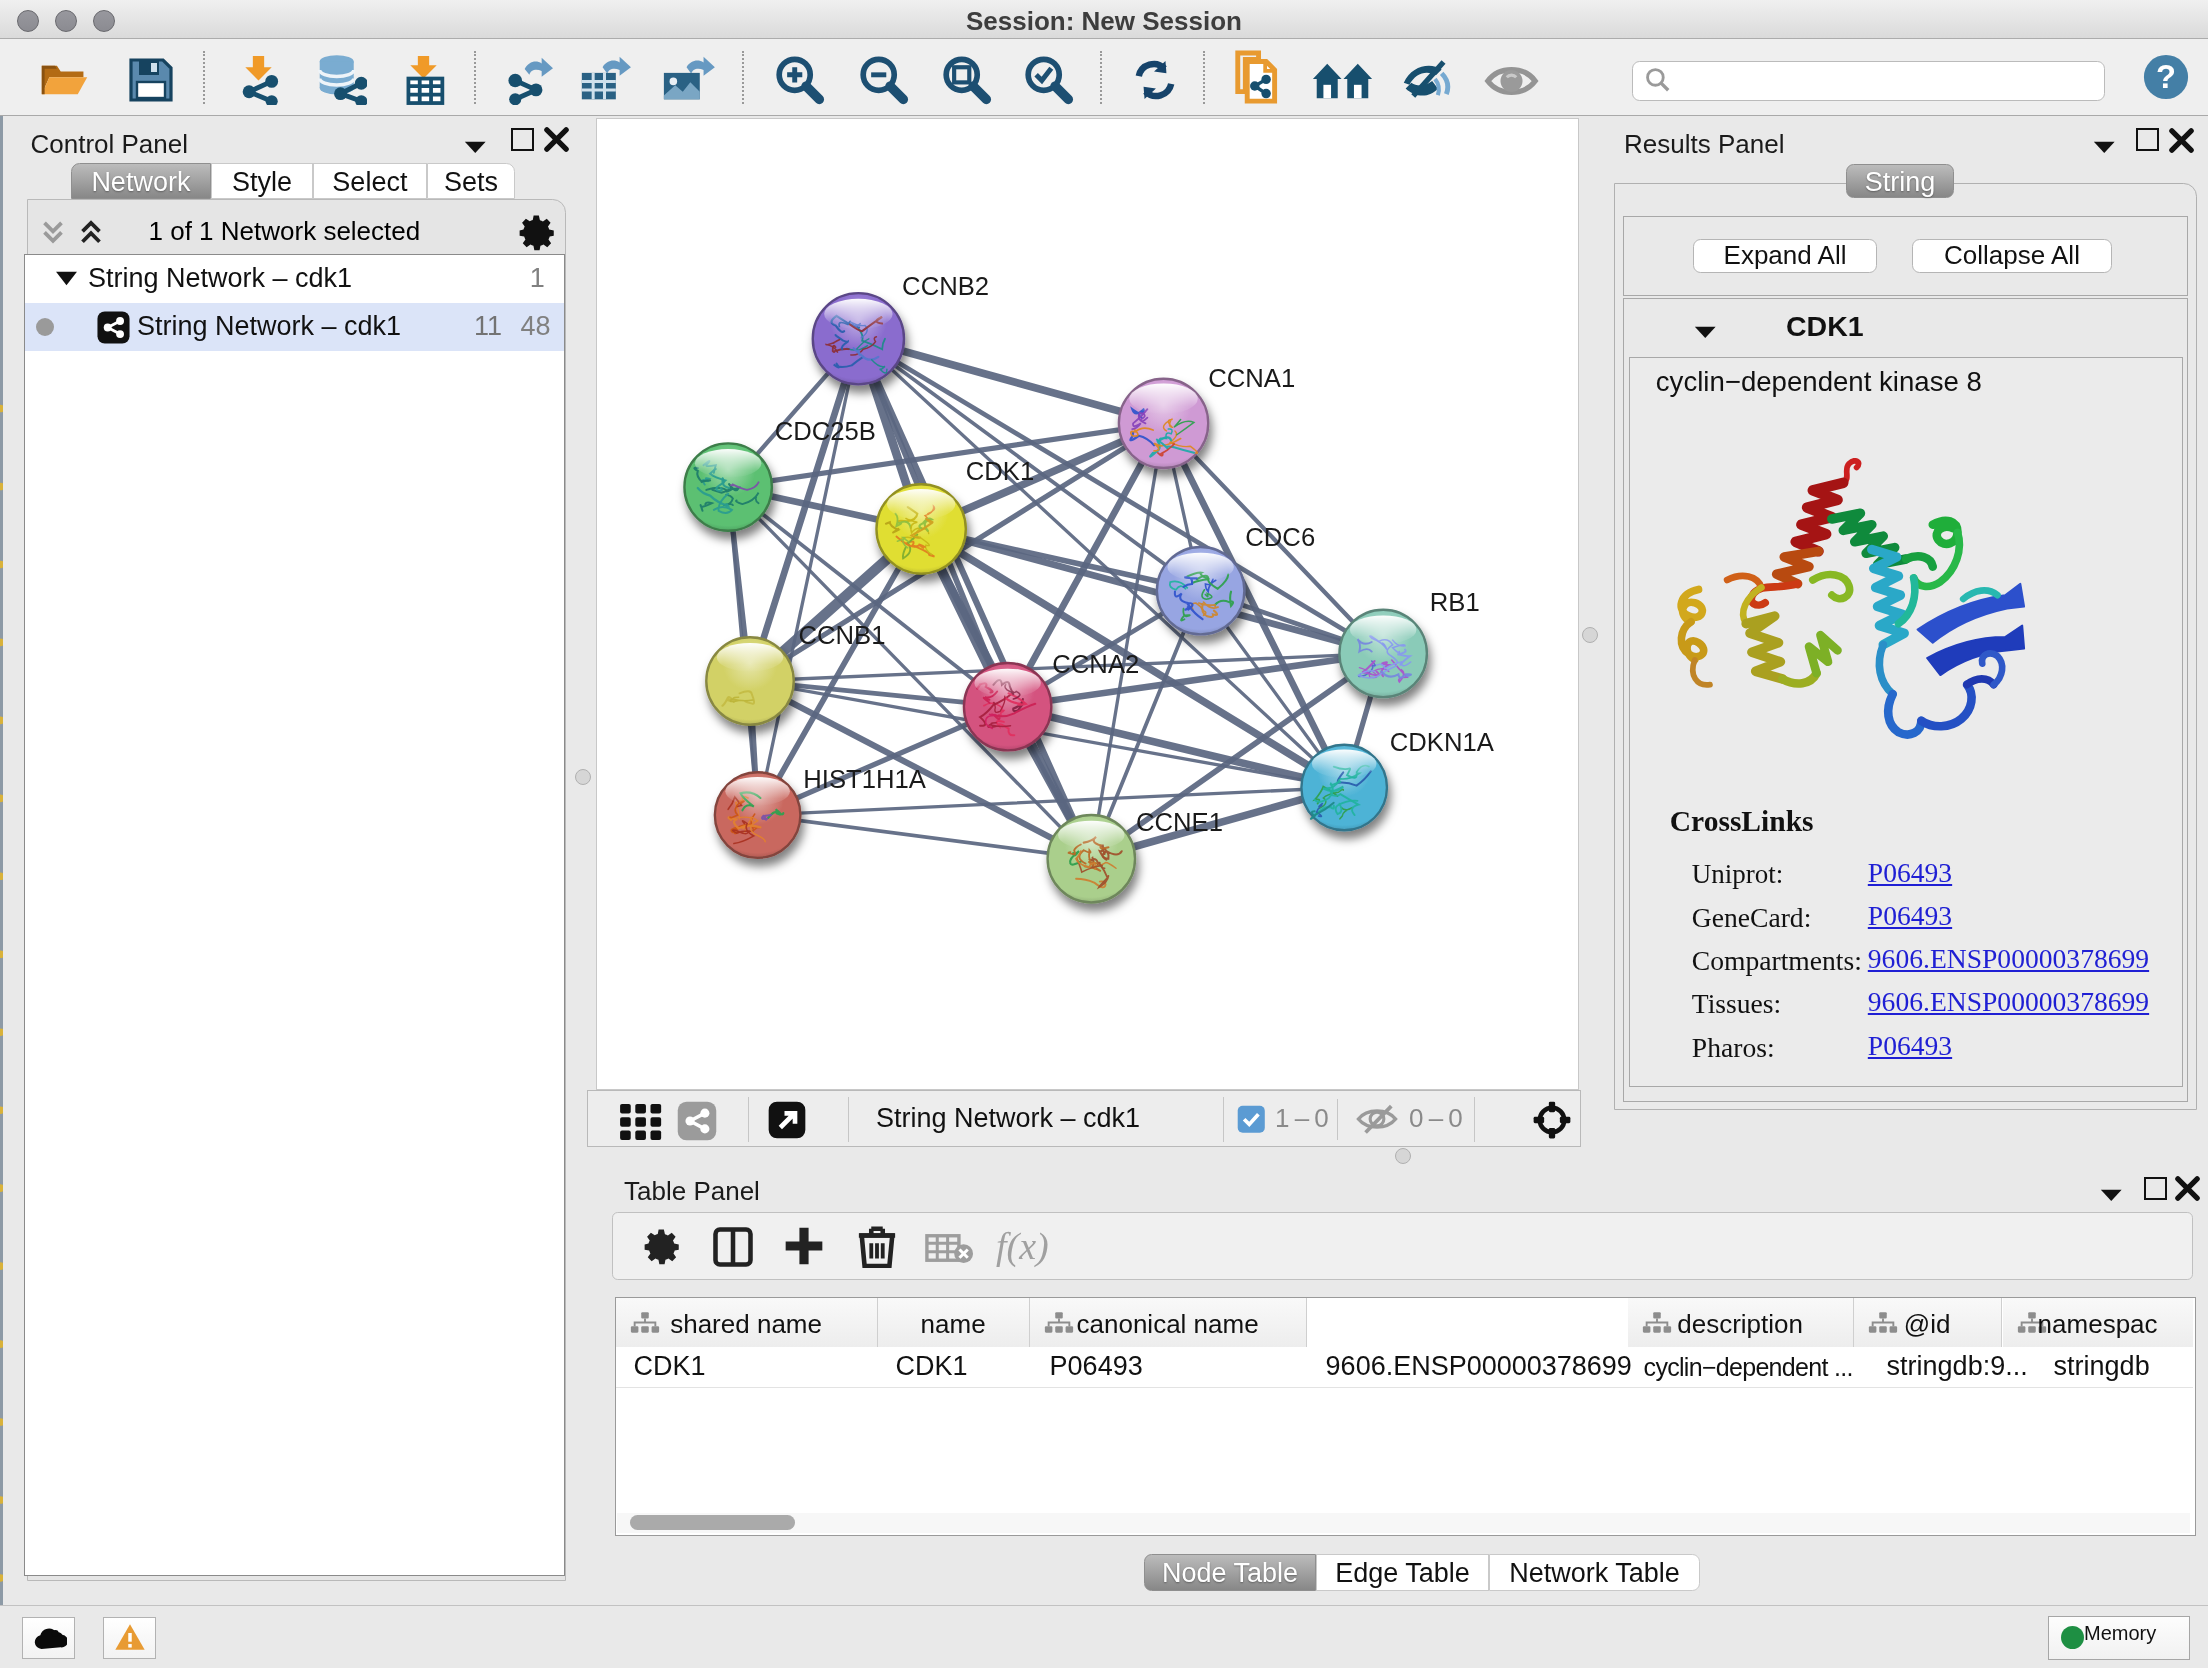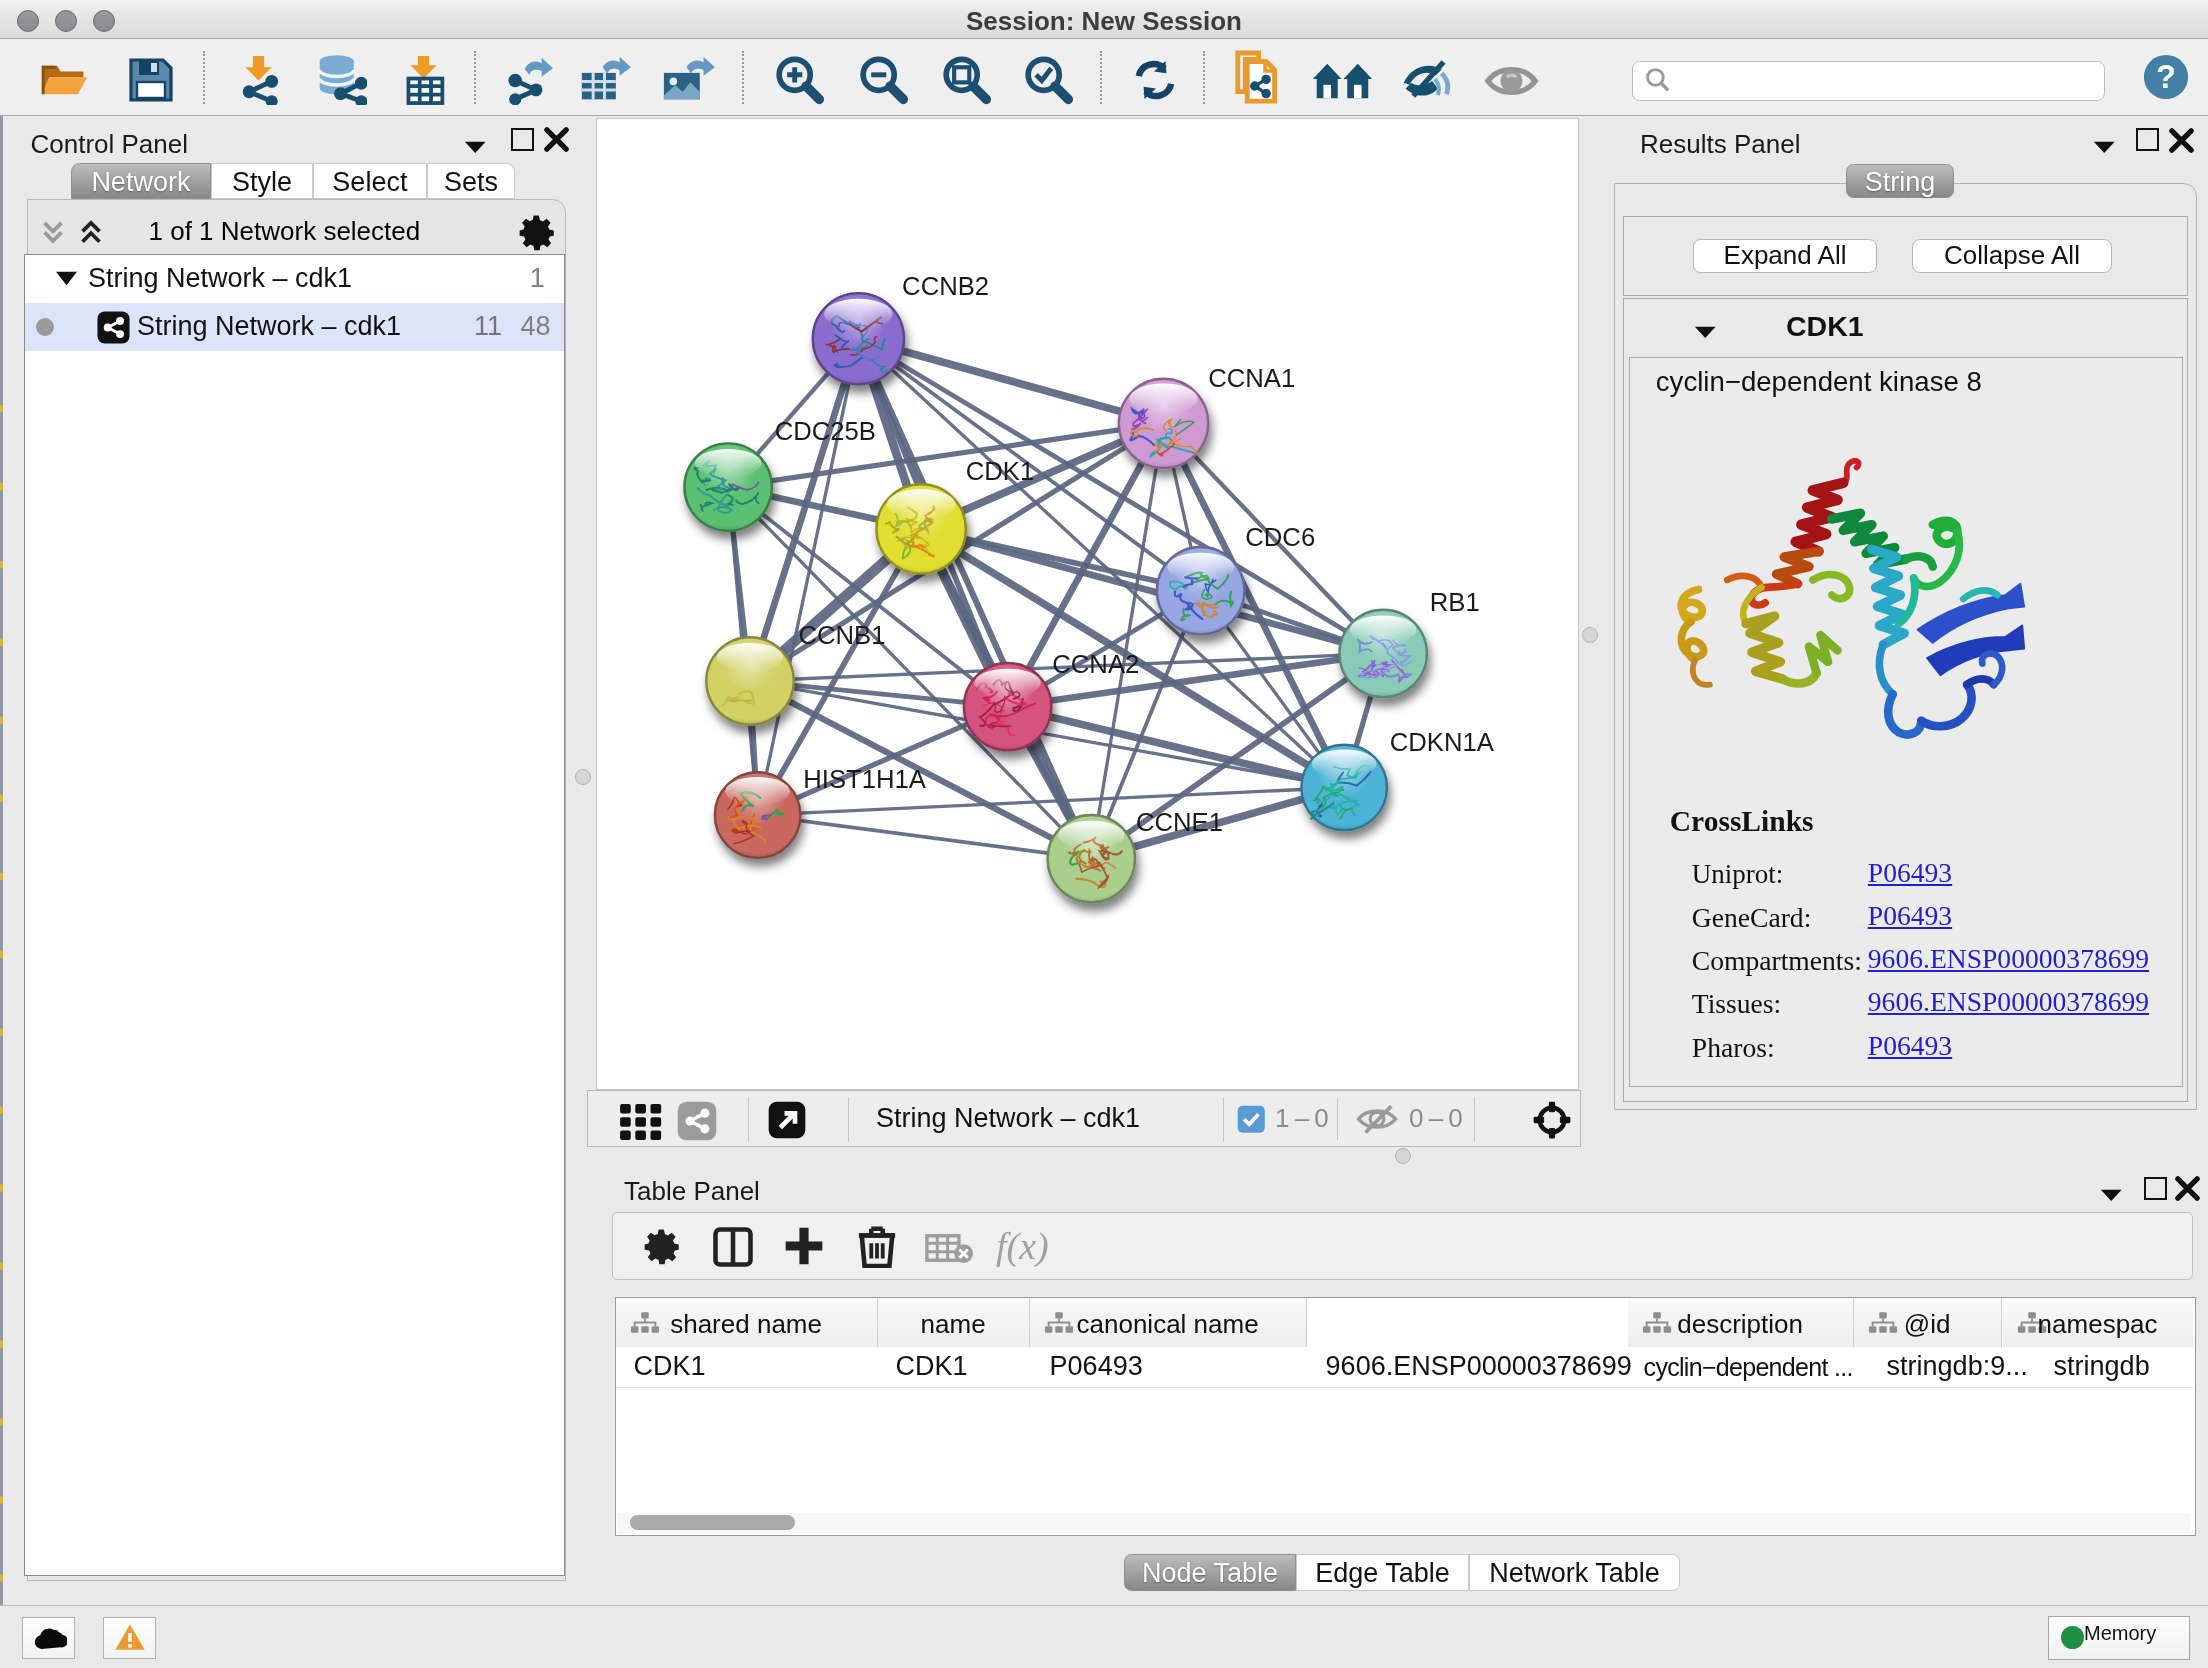--- a/index.html
+++ b/index.html
@@ -37,21 +37,21 @@
 .rlink{color:#1f1fd4;text-decoration:underline;}
 #tpanel{left:587px;top:1168px;width:1622px;height:391px;}
 #ttools{position:absolute;left:25px;top:44px;width:1581px;height:68px;background:#f0f0f0;
   border:1px solid #c0c0c0;border-radius:5.7px;box-sizing:border-box;}
 #ttable{position:absolute;left:27.6px;top:129px;width:1581px;height:239px;background:#fff;
   border:1.9px solid #9a9a9a;box-sizing:border-box;}
 .th{position:absolute;top:0;height:49px;background:linear-gradient(#f9f9f9,#ededed);
   border-right:1.9px solid #cfcfcf;box-sizing:border-box;font-size:26px;color:#111;}
 .thlbl{position:absolute;top:10.5px;width:100%;text-align:center;}
 .btab{position:absolute;top:0;height:35px;background:#fff;border:1px solid #c9c9c9;
-  font-size:27px;color:#111;text-align:center;line-height:34px;box-sizing:border-box;}
+  font-size:27px;color:#111;text-align:center;line-height:34px;box-sizing:border-box;margin-left:20px;}
 #statusbar{left:0;top:1605px;width:2208px;height:64px;background:#e9e9e9;border-top:1px solid #c2c2c2;}
 .sphandle{position:absolute;width:14.3px;height:14.3px;border-radius:50%;background:#d6d6d6;border:1px solid #b0b0b0;}
 </style>
 </head>
 <body>
 <div id="titlebar" class="abs">
   <div class="tl" style="left:17px;"></div>
   <div class="tl" style="left:55px;"></div>
   <div class="tl" style="left:93px;"></div>
   <div id="titletext">Session: New Session</div>
@@ -633,21 +633,21 @@
     <circle cx="12" cy="12" r="7" fill="none" stroke="#111" stroke-width="2.6"></circle>
     <g fill="#111">
         <rect x="10.2" y="1.5" width="3.6" height="6" rx="0.8"></rect>
         <rect x="10.2" y="16.5" width="3.6" height="6" rx="0.8"></rect>
     <rect x="1.5" y="10.2" width="6" height="3.6" rx="0.8"></rect>
         <rect x="16.5" y="10.2" width="6" height="3.6" rx="0.8"></rect>
       </g>
   </svg>
 </div>
 <div id="rpanel" class="abs">
-  <div style="position:absolute;left:60px;top:12.4px;" class="ptitle">Results Panel</div>
+  <div style="position:absolute;left:44px;top:12.4px;" class="ptitle">Results Panel</div>
   <svg style="position:absolute;left:510px;top:21px;" width="28.5" height="17" viewBox="0 0 30 18">
       <path d="M4 4 L26 4 L15 16 Z" fill="#111"></path>
     </svg>
   <div style="position:absolute;left:556px;top:11.4px;width:23px;height:23px;border:2.9px solid #111;box-sizing:border-box;"></div>
   <svg style="position:absolute;left:588px;top:9.5px;" width="27" height="27" viewBox="0 0 28 28">
       <path d="M4 4 L24 24 M24 4 L4 24" stroke="#111" stroke-width="5.5" stroke-linecap="round"></path>
     </svg>
   <div id="rsub"></div>
   <div class="tab tabsel" style="left:266px;top:47px;width:108px;height:34px;line-height:34px;border-radius:7.6px;">String</div>
   <div style="position:absolute;left:43px;top:99px;width:565px;height:80px;border:1px solid #a8a8a8;box-sizing:border-box;z-index:2;"></div>

